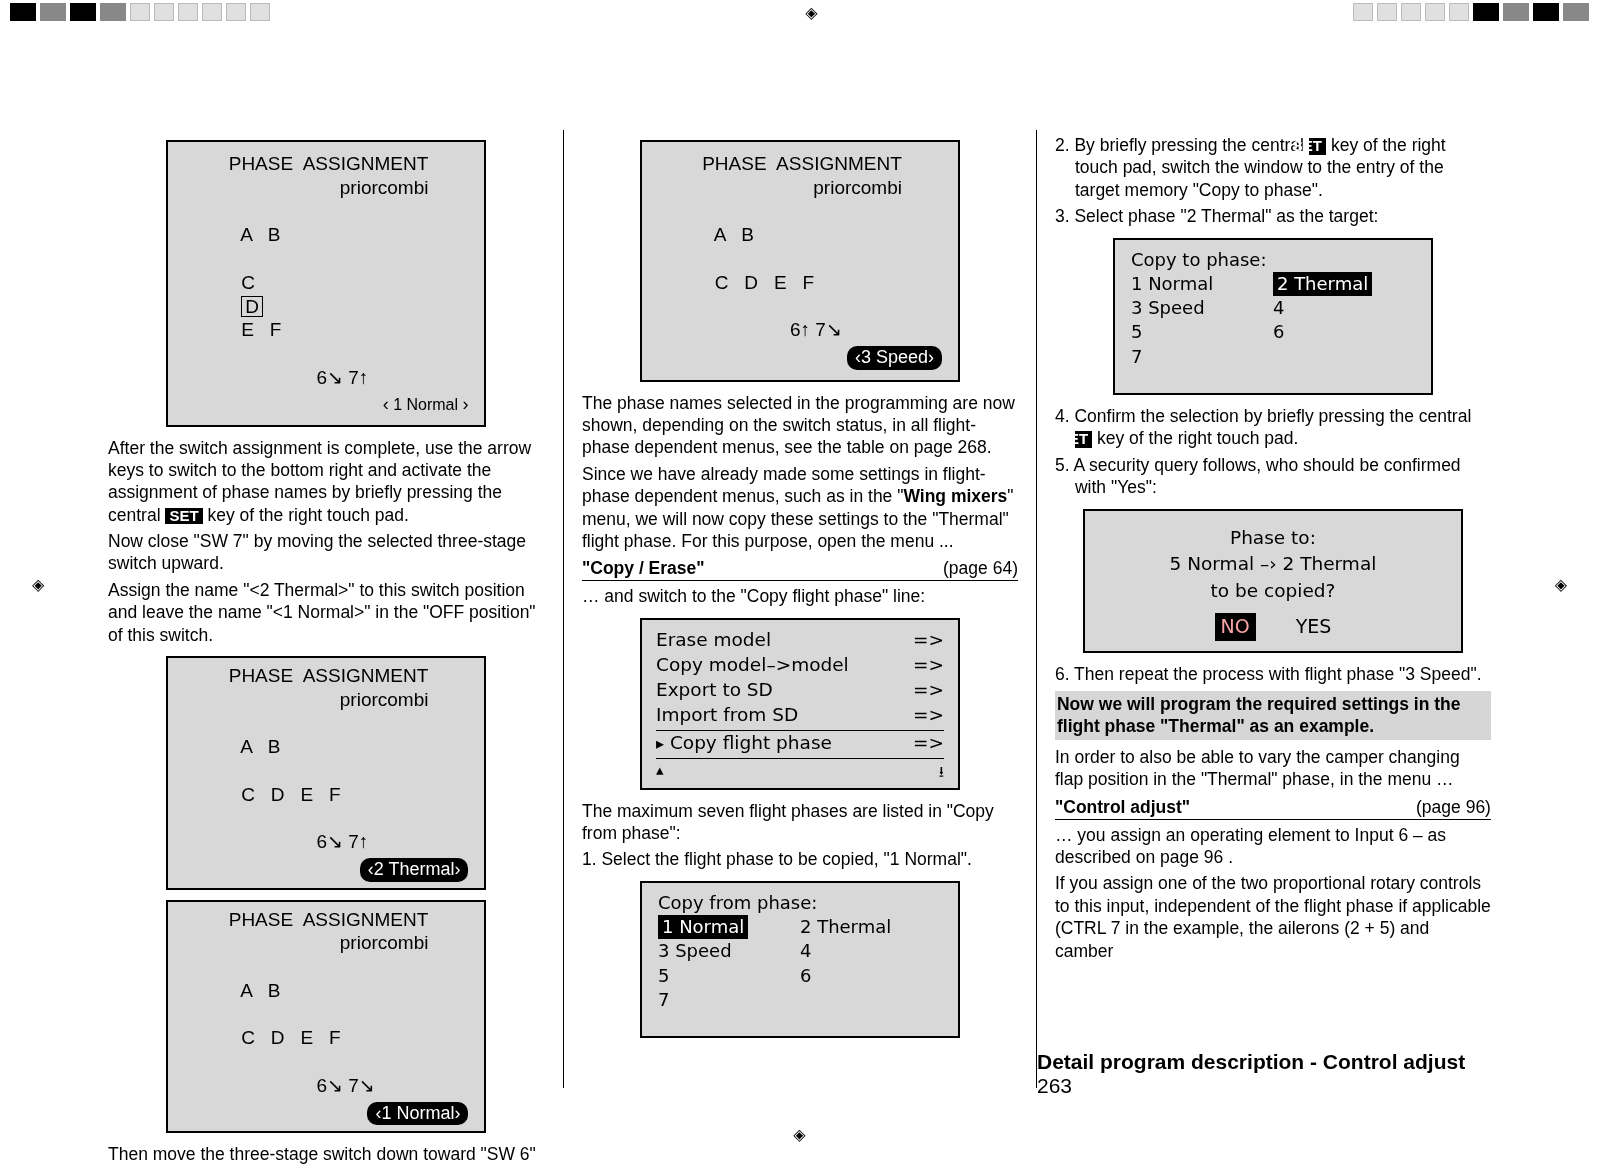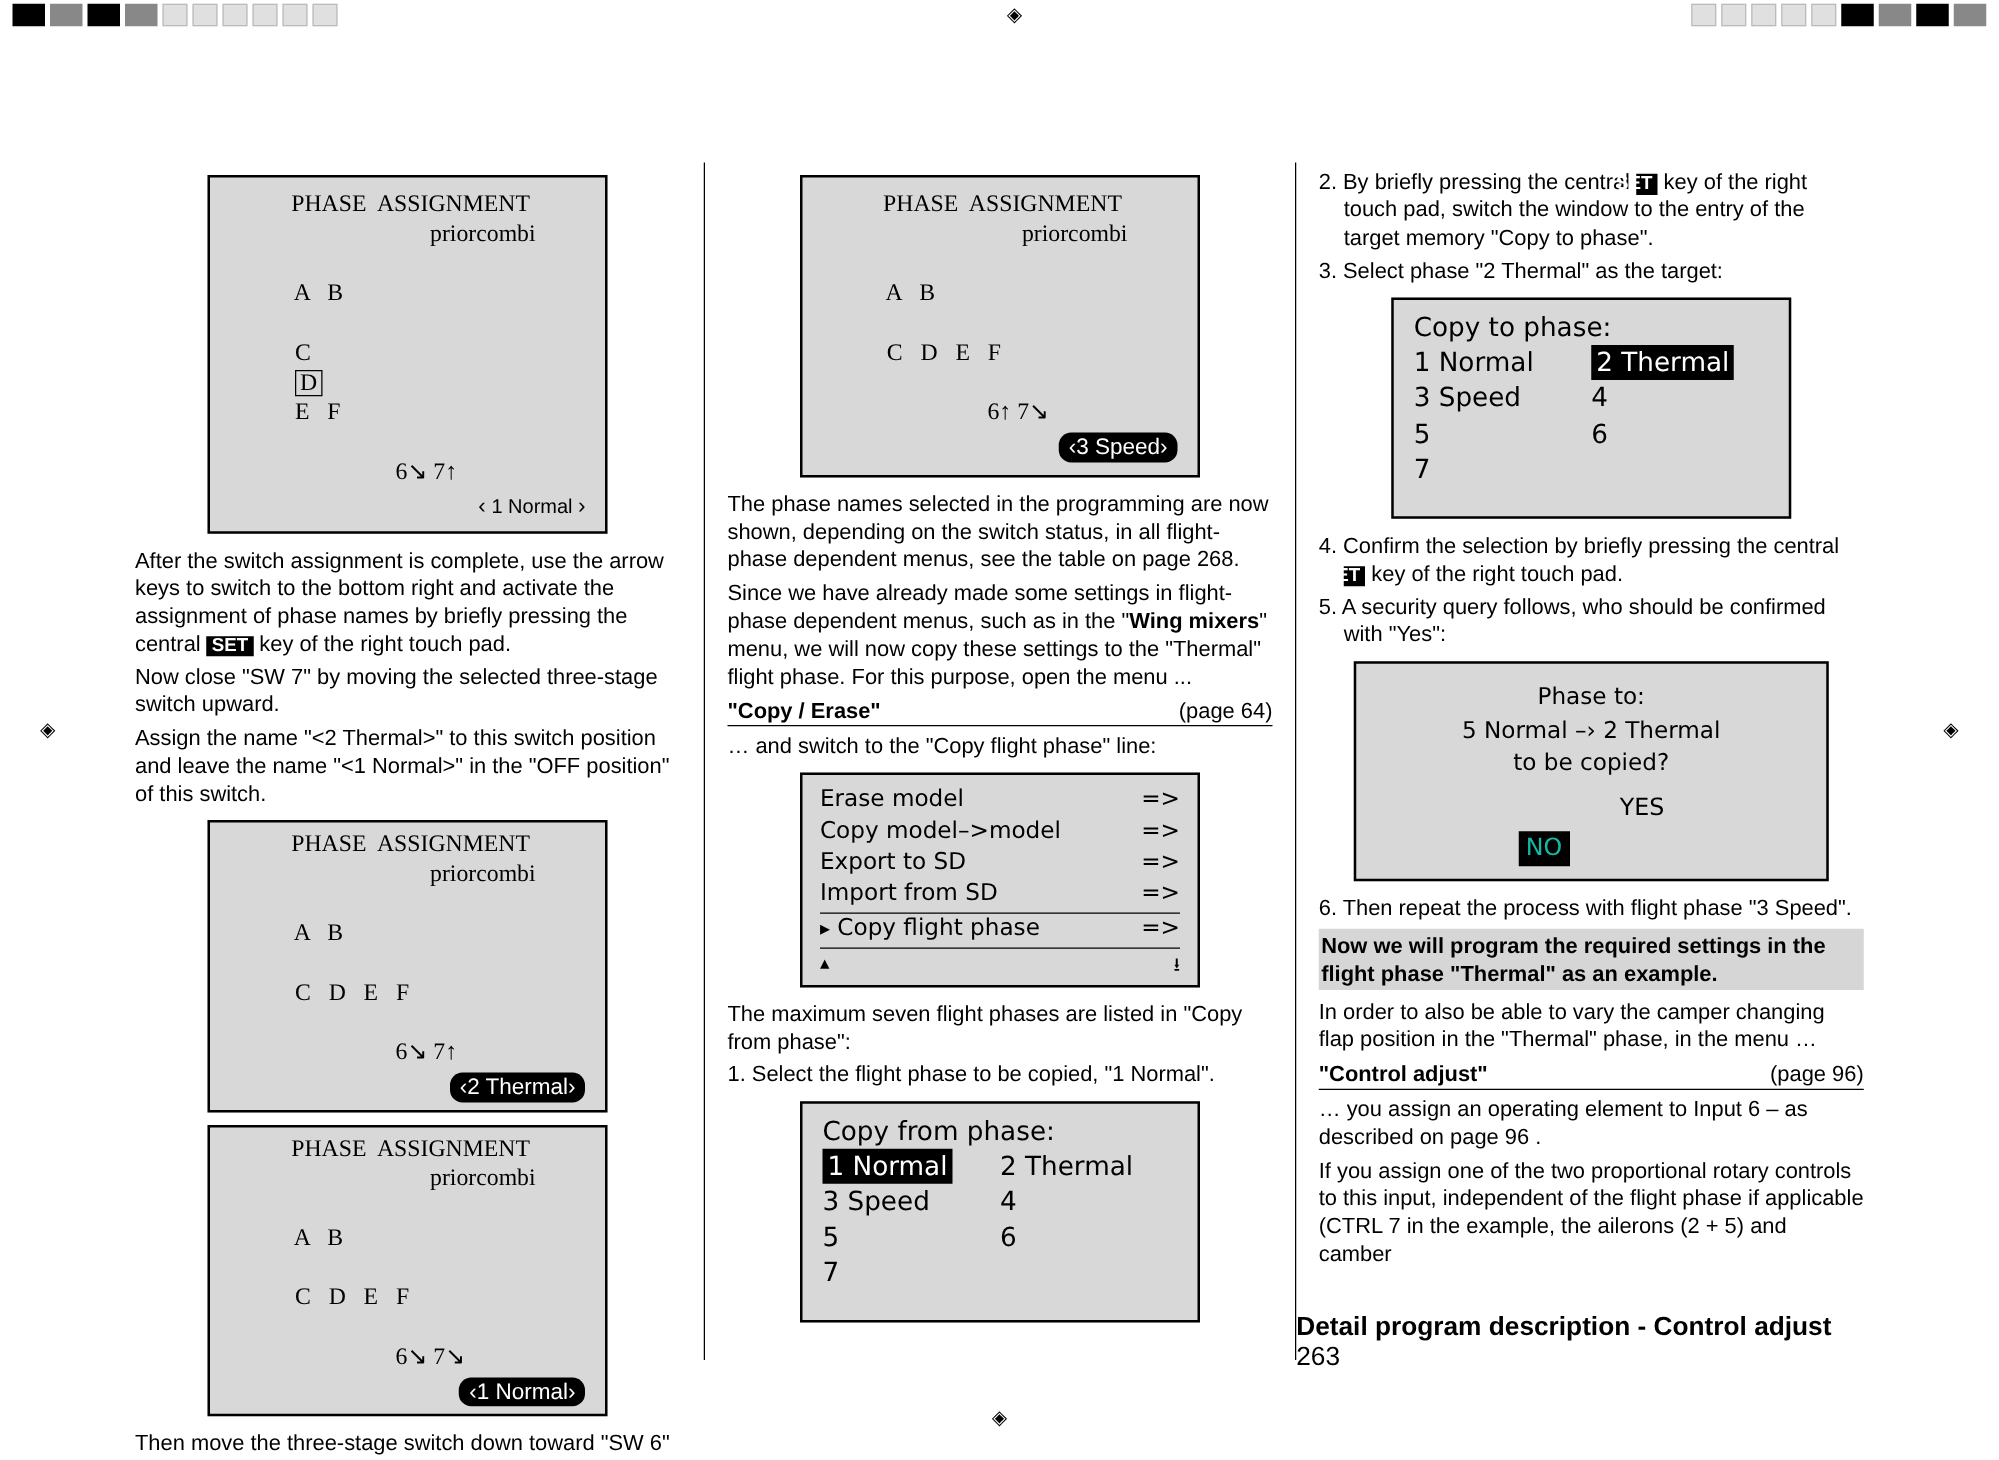--- a/index.html
+++ b/index.html
@@ -93,21 +93,21 @@
   
   .lcd {
     border: 2.5px solid #000;
     background: #d8d8d8;
     margin: 10px auto;
     padding: 10px 16px 10px 20px;
     position: relative;
     width: 320px;
   }
   .lcd.small { padding: 6px 16px 6px 20px; }
-  .lcd .row { font-size: 19px; line-height: 1.25; font-family: Liberation Serif, serif; white-space: pre; }
+  .lcd .row { font-size: 19px; line-height: 1.25; font-family: Liberation Sans, sans-serif; white-space: pre; }
   .lcd .spread { display: flex; justify-content: flex-end; }
   .lcd .tag {
     display: inline-flex;
     align-items: center;
     background: #000;
     color: #fff;
     font-size: 18px;
     padding: 1px 8px;
     border-radius: 10px;
     line-height: 1.2;
@@ -156,21 +156,21 @@
   }
 
   .phase-box {
     border: 2.5px solid #000;
     background: #d8d8d8;
     margin: 10px auto;
     width: 320px;
     padding: 8px 16px 10px 16px;
     font-family: "DejaVu Sans", Verdana, sans-serif;
   }
-  .phase-box .prow { display: flex; font-size: 21px; line-height: 1.35; }
+  .phase-box .prow { display: flex; font-size: 18px; line-height: 1.35; }
   .phase-box .pcol1 { width: 50%; }
   .phase-box .pcol2 { width: 50%; }
 
   .confirm-box {
     border: 2.5px solid #000;
     background: #d8d8d8;
     margin: 10px auto;
     width: 380px;
     padding: 14px 16px 10px 16px;
     font-family: "DejaVu Sans", Verdana, sans-serif;
@@ -179,21 +179,21 @@
     text-align: center;
   }
   .confirm-box .choices {
     display: flex;
     justify-content: center;
     gap: 40px;
     margin-top: 8px;
     font-size: 19px;
   }
   .confirm-box .ans-sel {
-    background: #000; color: #14b8a6; padding: 0 6px; margin-top: 32px;
+    background: #000; color: #fca5a5; padding: 0 6px;
   }
 
   .hl-block {
     background: #d6d6d6;
     font-weight: bold;
     font-size: 17.5px;
     line-height: 1.28;
     padding: 2px 2px;
     margin: 6px 0;
   }

